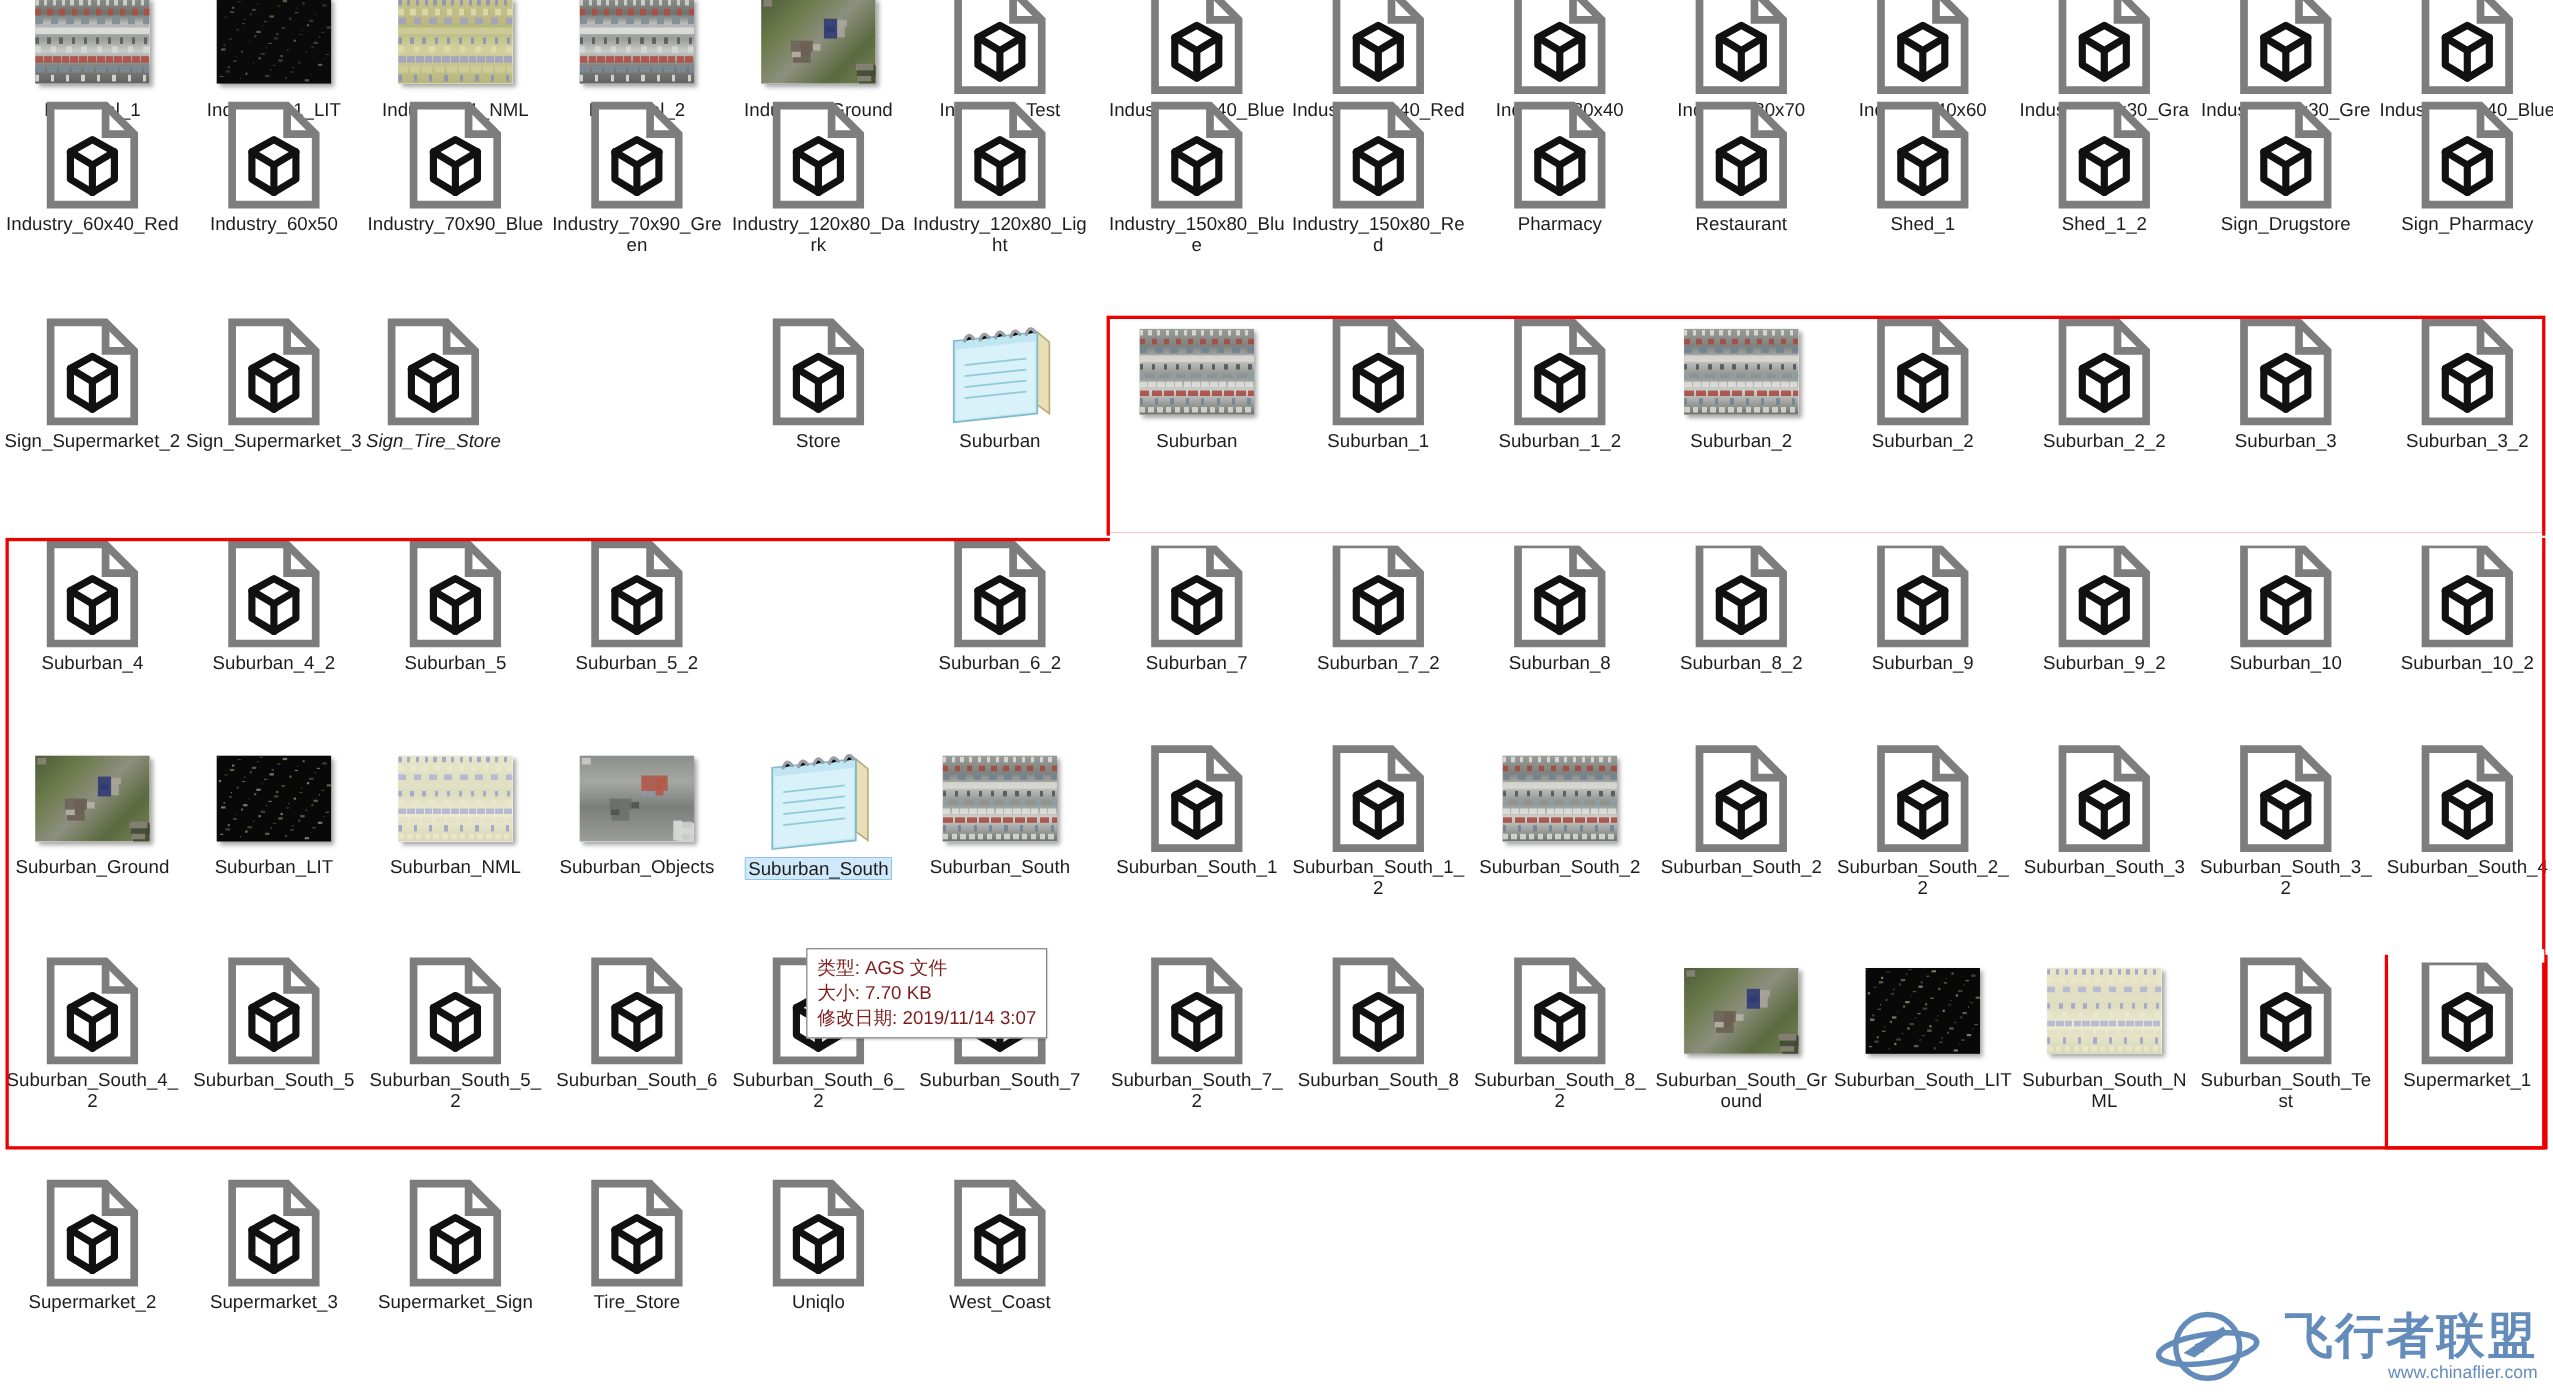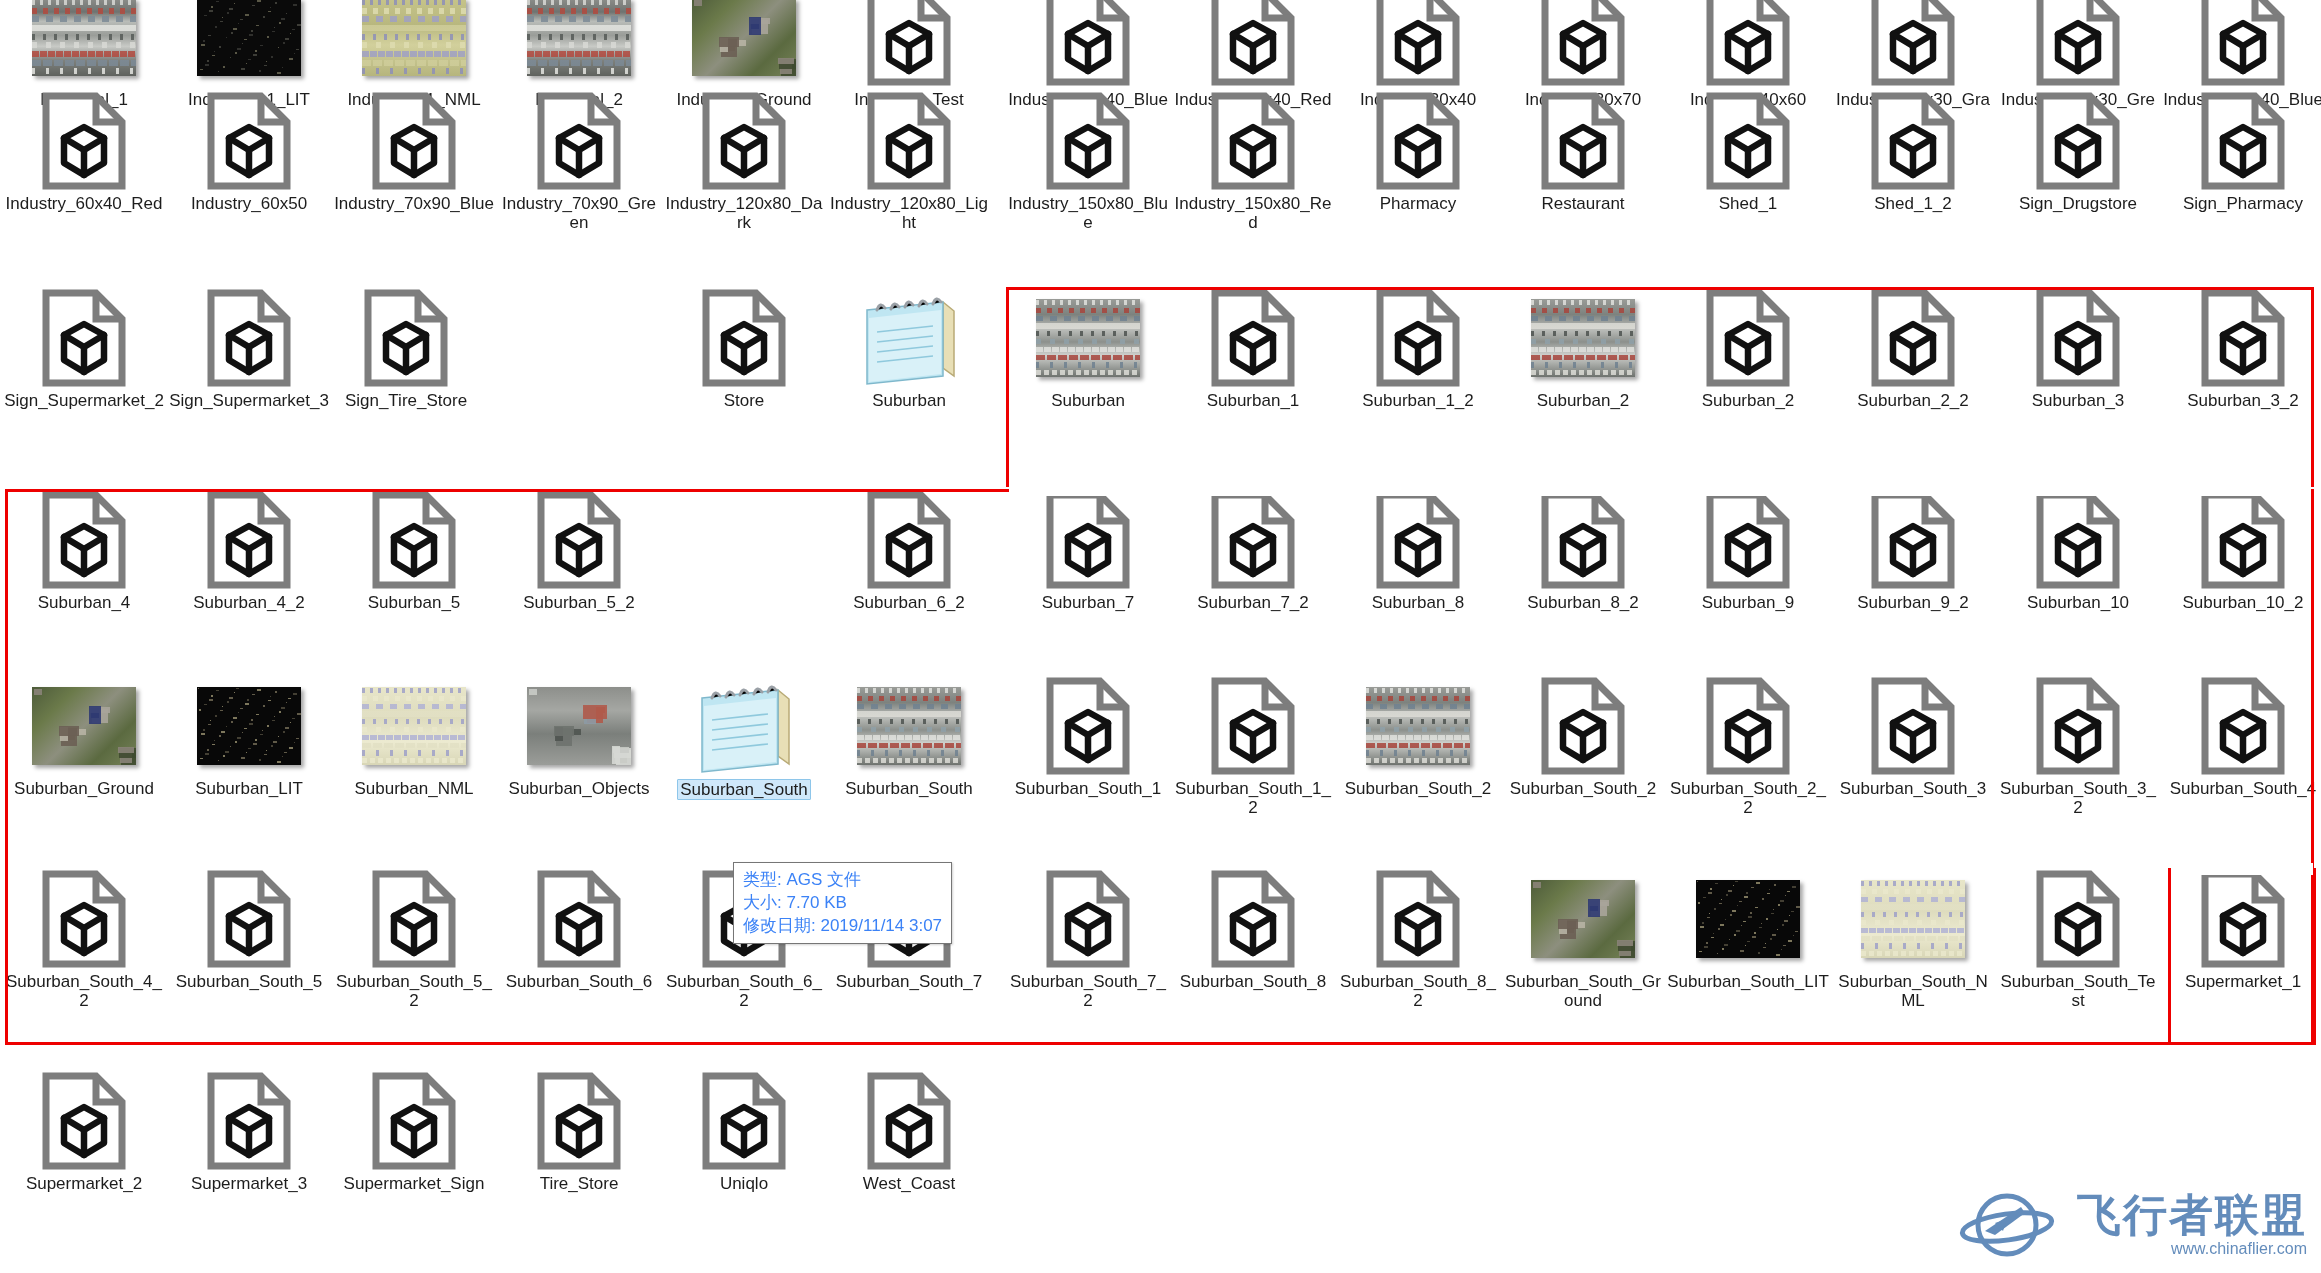--- a/index.html
+++ b/index.html
@@ -68,21 +68,21 @@
 
   
   #tooltip {
     position: absolute;
     left: 733px; top: 862px;
     background: #ffffff;
     border: 1px solid #767676;
     padding: 5px 9px 6px 9px;
     font-size: 17px;
     line-height: 23px;
-    color: #3b82f6;
+    color: #7f1d1d;
     font-family: "Liberation Sans", sans-serif;
     box-shadow: 1px 1px 2px rgba(0,0,0,0.18);
     white-space: nowrap;
     z-index: 50;
   }
 
   
   #watermark {
     position: absolute;
     right: 14px; bottom: 8px;
@@ -732,21 +732,21 @@
     <path d="M60 5 L60 31 L86 31" fill="none" stroke="#7d7d7d" stroke-width="7"></path>
     <g stroke="#111" stroke-width="6.5" fill="none" stroke-linejoin="round" stroke-linecap="round">
       <path d="M48 36 L68 47 L68 72 L48 84 L28 72 L28 47 Z"></path>
       <path d="M28 47 L48 59 L68 47"></path>
       <path d="M48 59 L48 84"></path>
     </g>
   </svg>
         </div>
         <div class="label">Sign_Supermarket_3</div>
       </div>
-      <div class="file-item" style="left: 324px; top: 287px;">
+      <div class="file-item" style="left: 312px; top: 287px; font-style: italic;">
         <div class="thumb">
           <svg width="96" height="100" viewBox="0 0 96 100">
     <path d="M10 5 H60 L86 31 V95 H10 Z" fill="#ffffff" stroke="#7d7d7d" stroke-width="7" stroke-linejoin="miter"></path>
     <path d="M60 5 L60 31 L86 31" fill="none" stroke="#7d7d7d" stroke-width="7"></path>
     <g stroke="#111" stroke-width="6.5" fill="none" stroke-linejoin="round" stroke-linecap="round">
       <path d="M48 36 L68 47 L68 72 L48 84 L28 72 L28 47 Z"></path>
       <path d="M28 47 L48 59 L68 47"></path>
       <path d="M48 59 L48 84"></path>
     </g>
   </svg>

